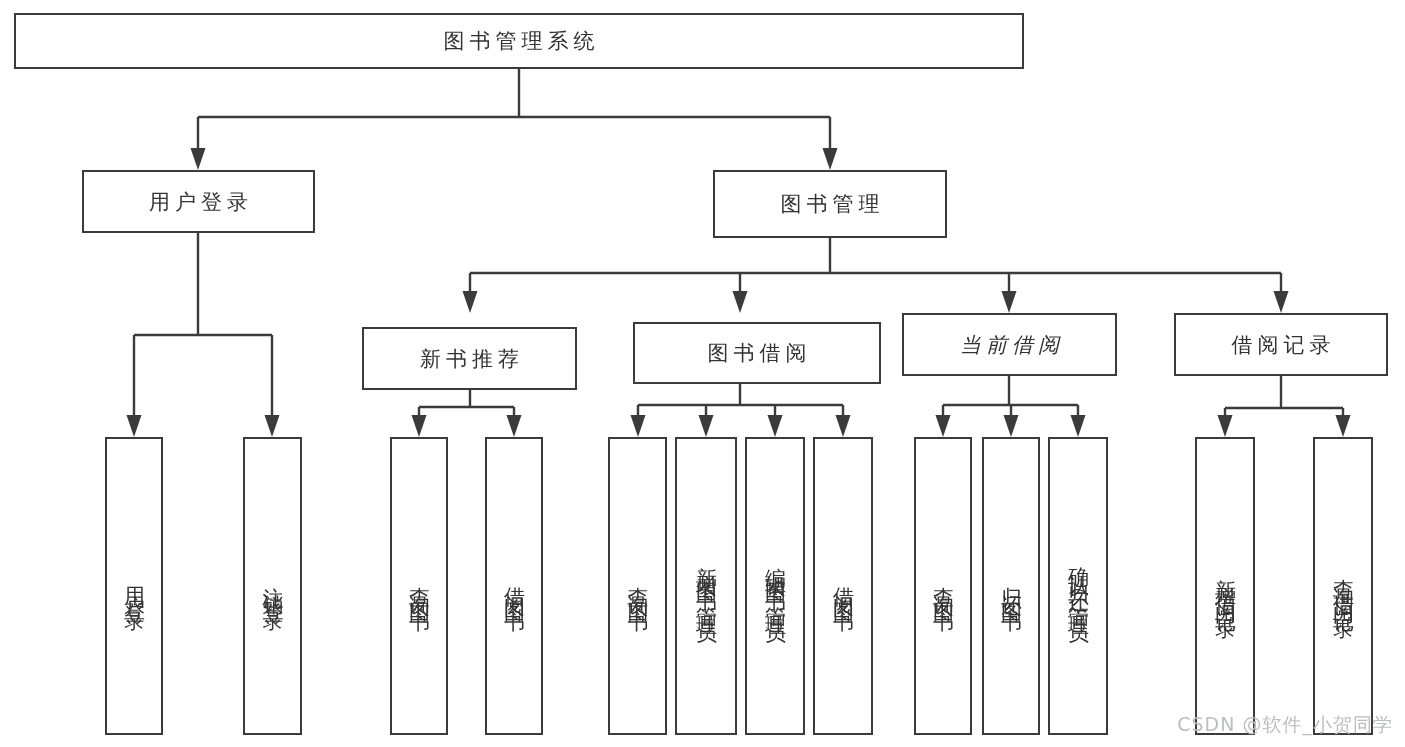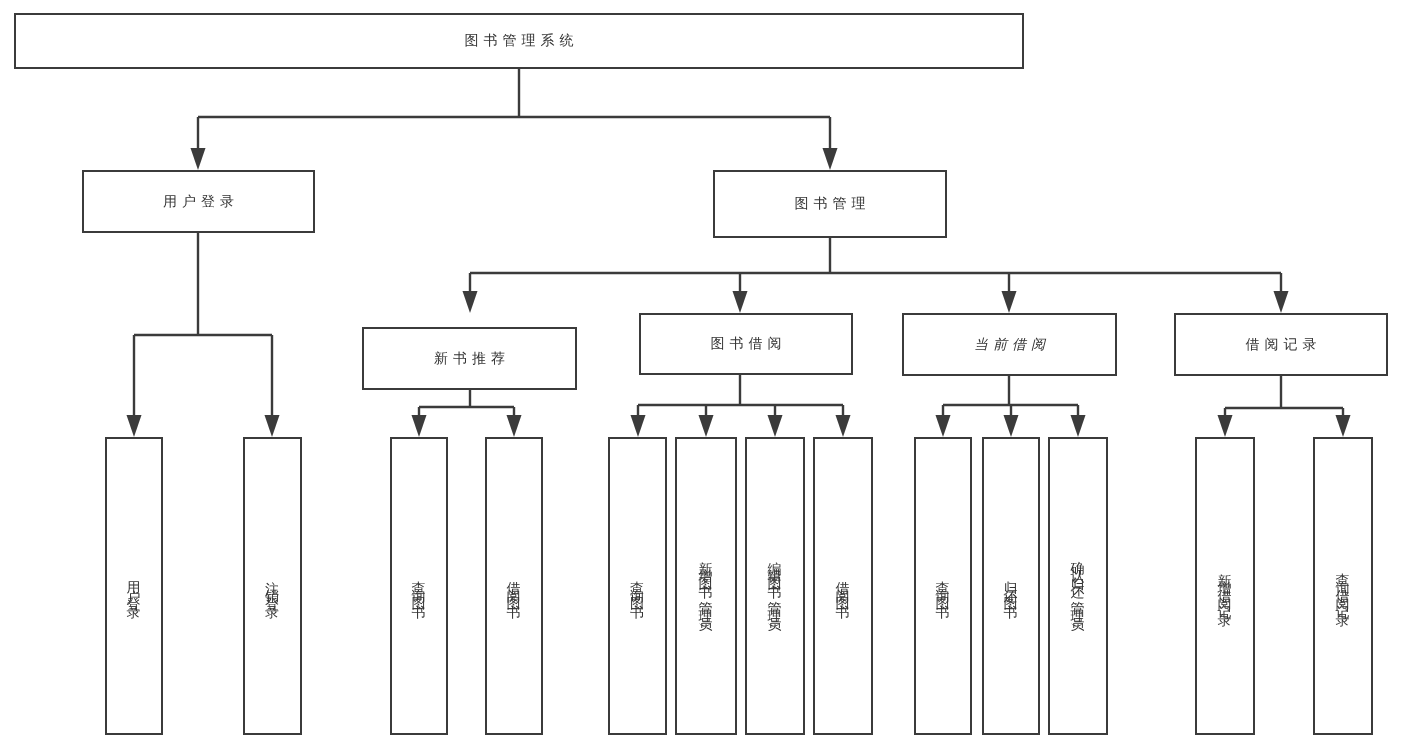--- a/index.html
+++ b/index.html
@@ -27,21 +27,21 @@
     position: absolute;
     box-sizing: border-box;
     border: 2.5px solid var(--stroke, #3b3b3b);
     background: #ffffff;
     display: flex;
     align-items: center;
     justify-content: center;
     color: var(--text, #333333);
   }
   .node-label {
-    font-size: 14px;
+    font-size: 21px;
     color: var(--text, #333333);
     white-space: nowrap;
   }
   .node.horizontal .node-label {
     letter-spacing: 5px;
     text-indent: 5px;
   }
   .node.vertical .node-label {
     writing-mode: vertical-rl;
     text-orientation: mixed;
@@ -123,21 +123,21 @@
       </div>
       <div class="node horizontal" style="left: 82px; top: 170px; width: 233px; height: 63px;">
         <span class="node-label">用户登录</span>
       </div>
       <div class="node horizontal" style="left: 713px; top: 170px; width: 234px; height: 68px;">
         <span class="node-label">图书管理</span>
       </div>
       <div class="node horizontal" style="left: 362px; top: 327px; width: 215px; height: 63px;">
         <span class="node-label">新书推荐</span>
       </div>
-      <div class="node horizontal" style="left: 633px; top: 313px; width: 214px; height: 62px; margin-left: 6px;">
+      <div class="node horizontal" style="left: 633px; top: 322px; width: 248px; height: 62px;">
         <span class="node-label">图书借阅</span>
       </div>
       <div class="node horizontal" style="left: 902px; top: 313px; width: 215px; height: 63px; font-style: italic;">
         <span class="node-label">当前借阅</span>
       </div>
       <div class="node horizontal" style="left: 1174px; top: 313px; width: 214px; height: 63px;">
         <span class="node-label">借阅记录</span>
       </div>
       <div class="node vertical" style="left: 105px; top: 437px; width: 58px; height: 298px;">
         <span class="node-label">用户登录</span>
@@ -172,13 +172,14 @@
       <div class="node vertical" style="left: 1048px; top: 437px; width: 60px; height: 298px;">
         <span class="node-label">确认归还（管理员）</span>
       </div>
       <div class="node vertical" style="left: 1195px; top: 437px; width: 60px; height: 298px;">
         <span class="node-label">新增借阅记录</span>
       </div>
       <div class="node vertical" style="left: 1313px; top: 437px; width: 60px; height: 298px;">
         <span class="node-label">查询借阅记录</span>
       </div>
     </div>
+  <div id="watermark">CSDN @软件_小贺同学</div>
 </div>
 
 </body></html>

